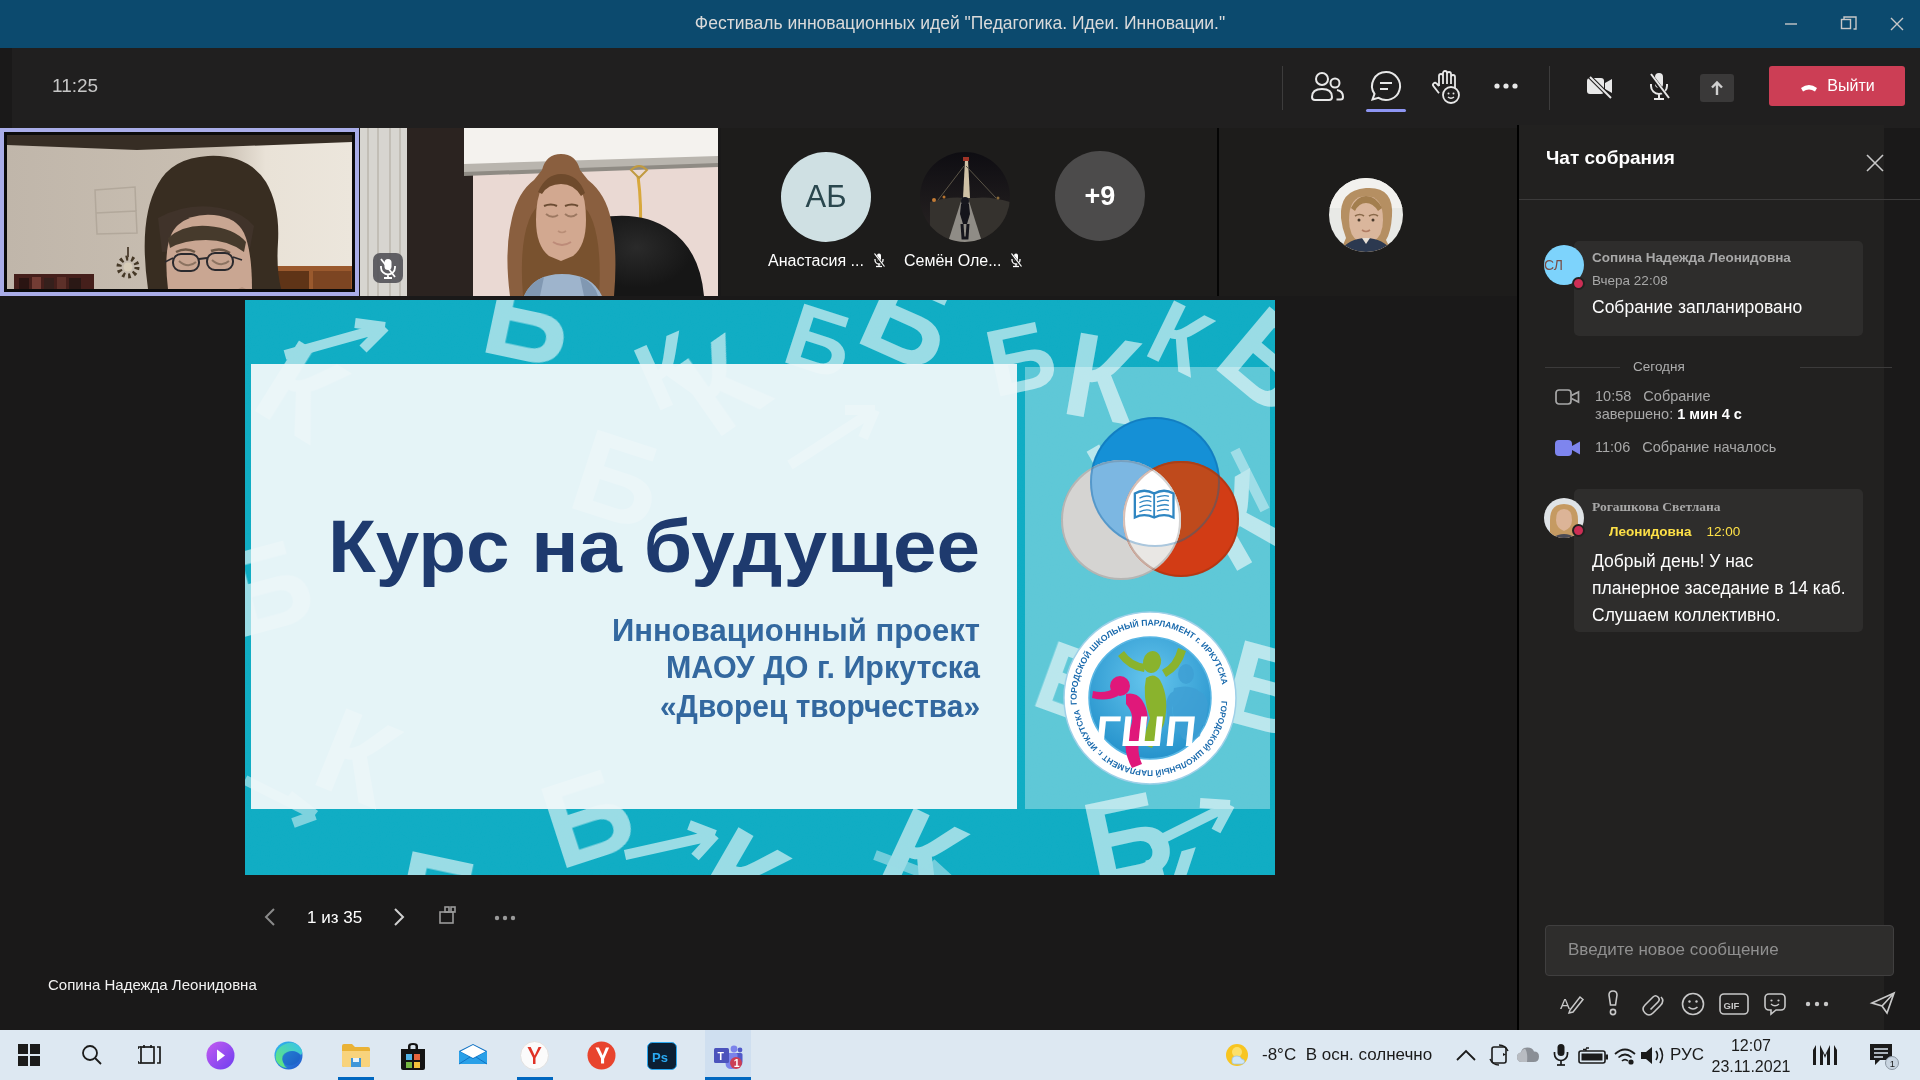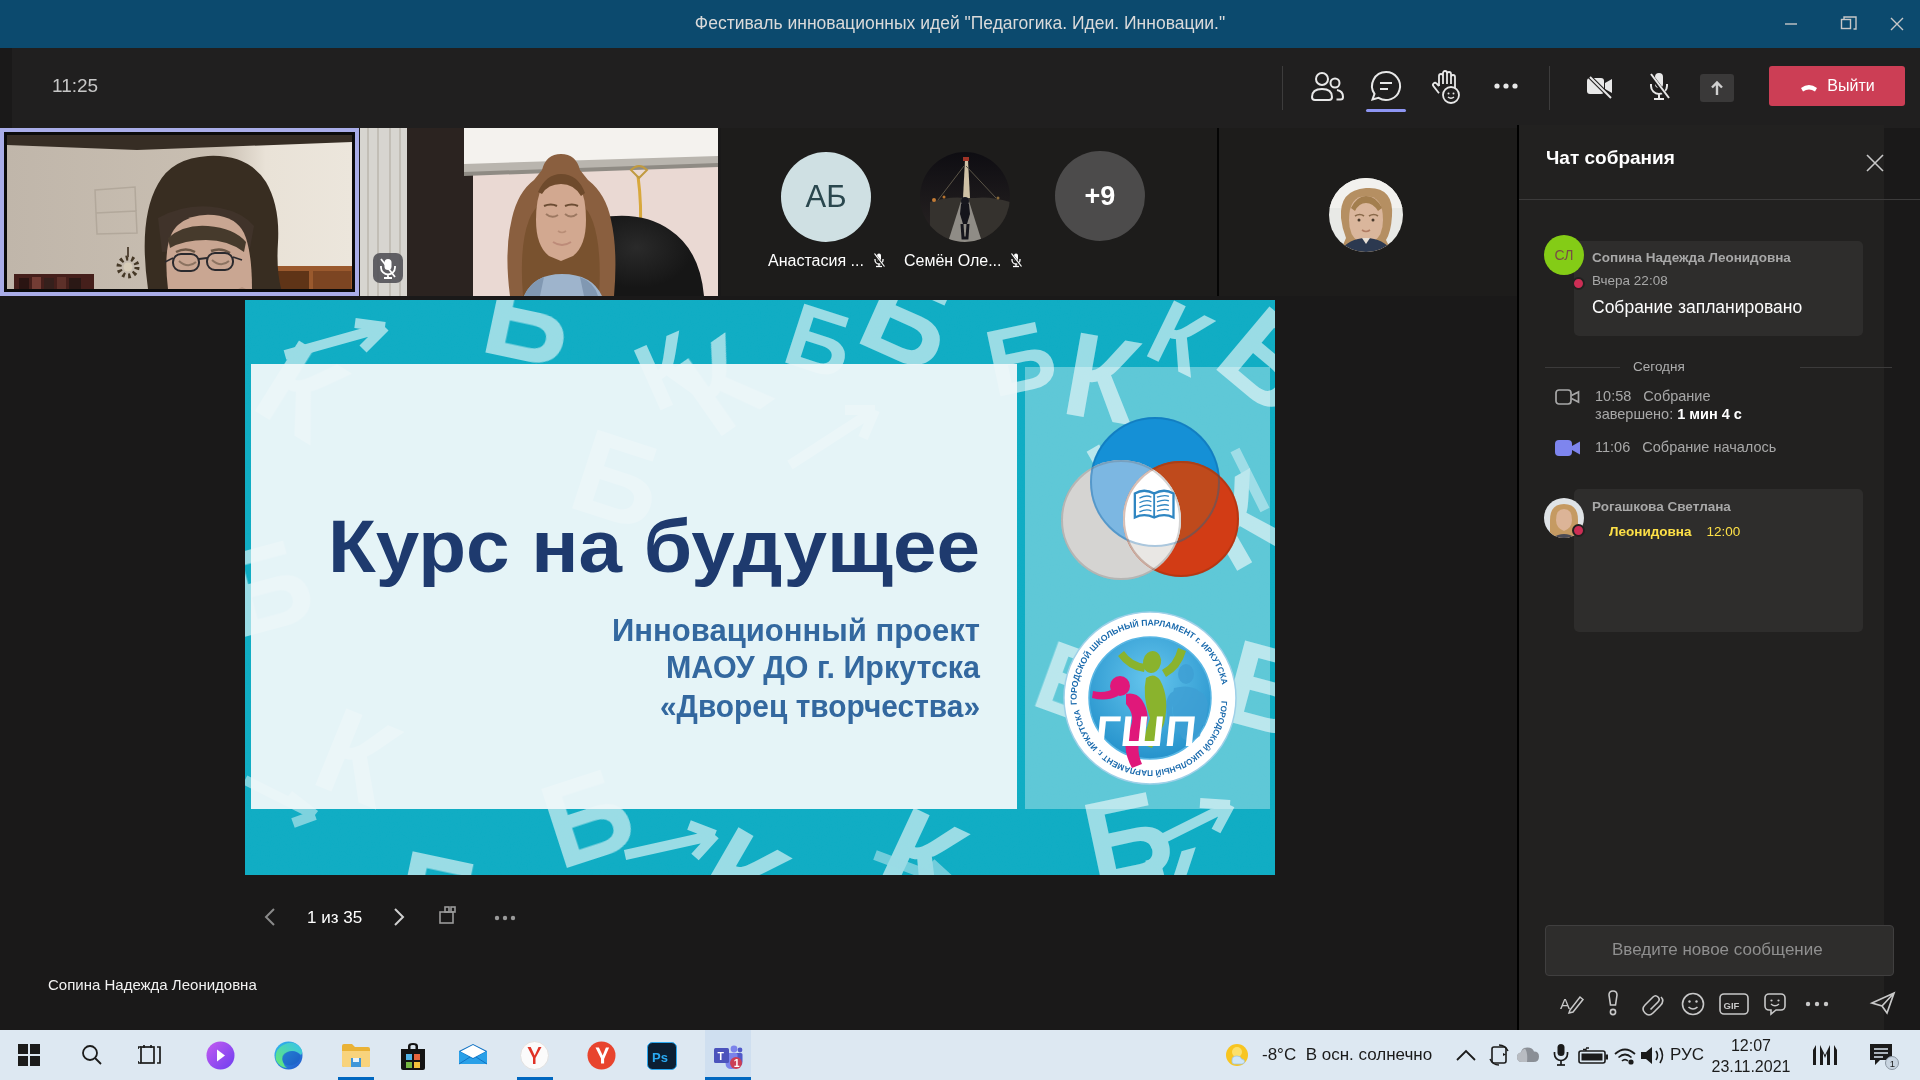--- a/index.html
+++ b/index.html
@@ -405,21 +405,21 @@
 </div>
 
 <div id="chat">
   <div class="abs" style="left:0;top:0;width:2px;height:905px;background:#000"></div>
   <div class="abs" style="left:29px;top:22px;font-size:19px;font-weight:bold;color:#fff;">Чат собрания</div>
   <svg class="abs" style="left:349px;top:29px" width="18" height="18">
       <path d="M1 1 L17 17 M17 1 L1 17" stroke="#c8c8c8" stroke-width="1.6"></path>
     </svg>
   <div class="abs" style="left:2px;top:74px;width:401px;height:1px;background:#3c3b3b"></div>
   
-  <div class="abs" style="left:27px;top:110px;width:40px;height:40px;border-radius:50%;background:#84cc16;z-index:3;text-align:center;line-height:40px;font-size:14px;color:#794d46;">СЛ</div>
+  <div class="abs" style="left:27px;top:120px;width:40px;height:40px;border-radius:50%;background:#7dd3fc;z-index:3;line-height:40px;font-size:14px;color:#794d46;">СЛ</div>
   <div class="abs" style="left:55px;top:152px;z-index:4;width:13px;height:13px;border-radius:50%;background:#cc2e55;border:2px solid #222120;"></div>
   <div class="abs" style="left:57px;top:116px;width:289px;height:95px;border-radius:5px;background:#2e2d2c;"></div>
   <div class="abs" style="left:75px;top:125px;font-size:13.5px;font-weight:bold;color:#a8a8a8;">Сопина Надежда Леонидовна</div>
   <div class="abs" style="left:75px;top:148px;font-size:13.5px;color:#a8a8a8;">Вчера 22:08</div>
   <div class="abs" style="left:75px;top:172px;font-size:17.5px;color:#fdfdfd;">Собрание запланировано</div>
   
   <div class="abs" style="left:28px;top:242px;width:75px;height:1px;background:#3c3b3b"></div>
   <div class="abs" style="left:283px;top:242px;width:92px;height:1px;background:#3c3b3b"></div>
   <div class="abs" style="left:116px;top:234px;font-size:13.5px;color:#adadad;">Сегодня</div>
   
@@ -444,25 +444,26 @@
       </defs>
     <g clip-path="url(#av2)">
       <rect width="40" height="40" fill="#dfe3e6"></rect>
       <path d="M6 22 q0 -16 14 -16 q14 0 14 16 l0 18 l-28 0z" fill="#c59a62"></path>
       <path d="M12 22 q0 -11 8 -11 q8 0 8 11 q0 8 -8 11 q-8 -3 -8 -11z" fill="#dcb497"></path>
       <path d="M8 40 q12 -8 24 0z" fill="#4a4a55"></path>
     </g>
   </svg>
   <div class="abs" style="left:55px;top:399px;z-index:4;width:13px;height:13px;border-radius:50%;background:#cc2e55;border:2px solid #222120;"></div>
   <div class="abs" style="left:57px;top:364px;width:289px;height:143px;border-radius:5px;background:#2e2d2c;"></div>
-  <div class="abs" style="left:75px;top:374px;font-size:13.5px;font-weight:bold;color:#a8a8a8;">Рогашкова Светлана</div>
+  <div class="abs" style="left:75px;top:374px;font-size:13.5px;font-weight:bold;color:#a8a8a8;font-family:Liberation Serif, serif;">Рогашкова Светлана</div>
   <div class="abs" style="left:92px;top:399px;font-size:13.5px;font-weight:bold;color:#fde047;">Леонидовна&nbsp;&nbsp;&nbsp;&nbsp;<span style="font-weight:normal">12:00</span></div>
+  <div class="abs" style="left:75px;top:423px;font-size:17.5px;color:#fdfdfd;line-height:27px;">Добрый день! У нас<br>планерное заседание в 14 каб.<br>Слушаем коллективно.</div>
   
   <div class="abs" style="left:28px;top:800px;width:349px;height:51px;border-radius:4px;background:#2e2d2c;border:1px solid #403f3f;"></div>
-  <div class="abs" style="left:51px;top:815px;font-size:17px;color:#8f8f8f;margin-left:44px;">Введите новое сообщение</div>
+  <div class="abs" style="left:51px;top:815px;font-size:17px;color:#8f8f8f;">Введите новое сообщение</div>
   
   <g>
   <svg class="abs" style="left:43px;top:866px" width="26" height="26" viewBox="0 0 26 26">
     <text x="0" y="18" font-size="15" fill="#c8c8c8" font-family="Liberation Sans">A</text>
     <path d="M10 19 L20 6 l3 2.5 L13 21 l-4 1z" fill="none" stroke="#c8c8c8" stroke-width="1.5"></path>
   </svg>
   <svg class="abs" style="left:88px;top:864px" width="16" height="28" viewBox="0 0 16 28">
     <path d="M8 2 q4 0 4 4 l-1.5 10 l-5 0 L4 6 q0 -4 4 -4z" fill="none" stroke="#c8c8c8" stroke-width="1.6"></path>
     <circle cx="8" cy="23" r="2.6" fill="none" stroke="#c8c8c8" stroke-width="1.6"></circle>
   </svg>

